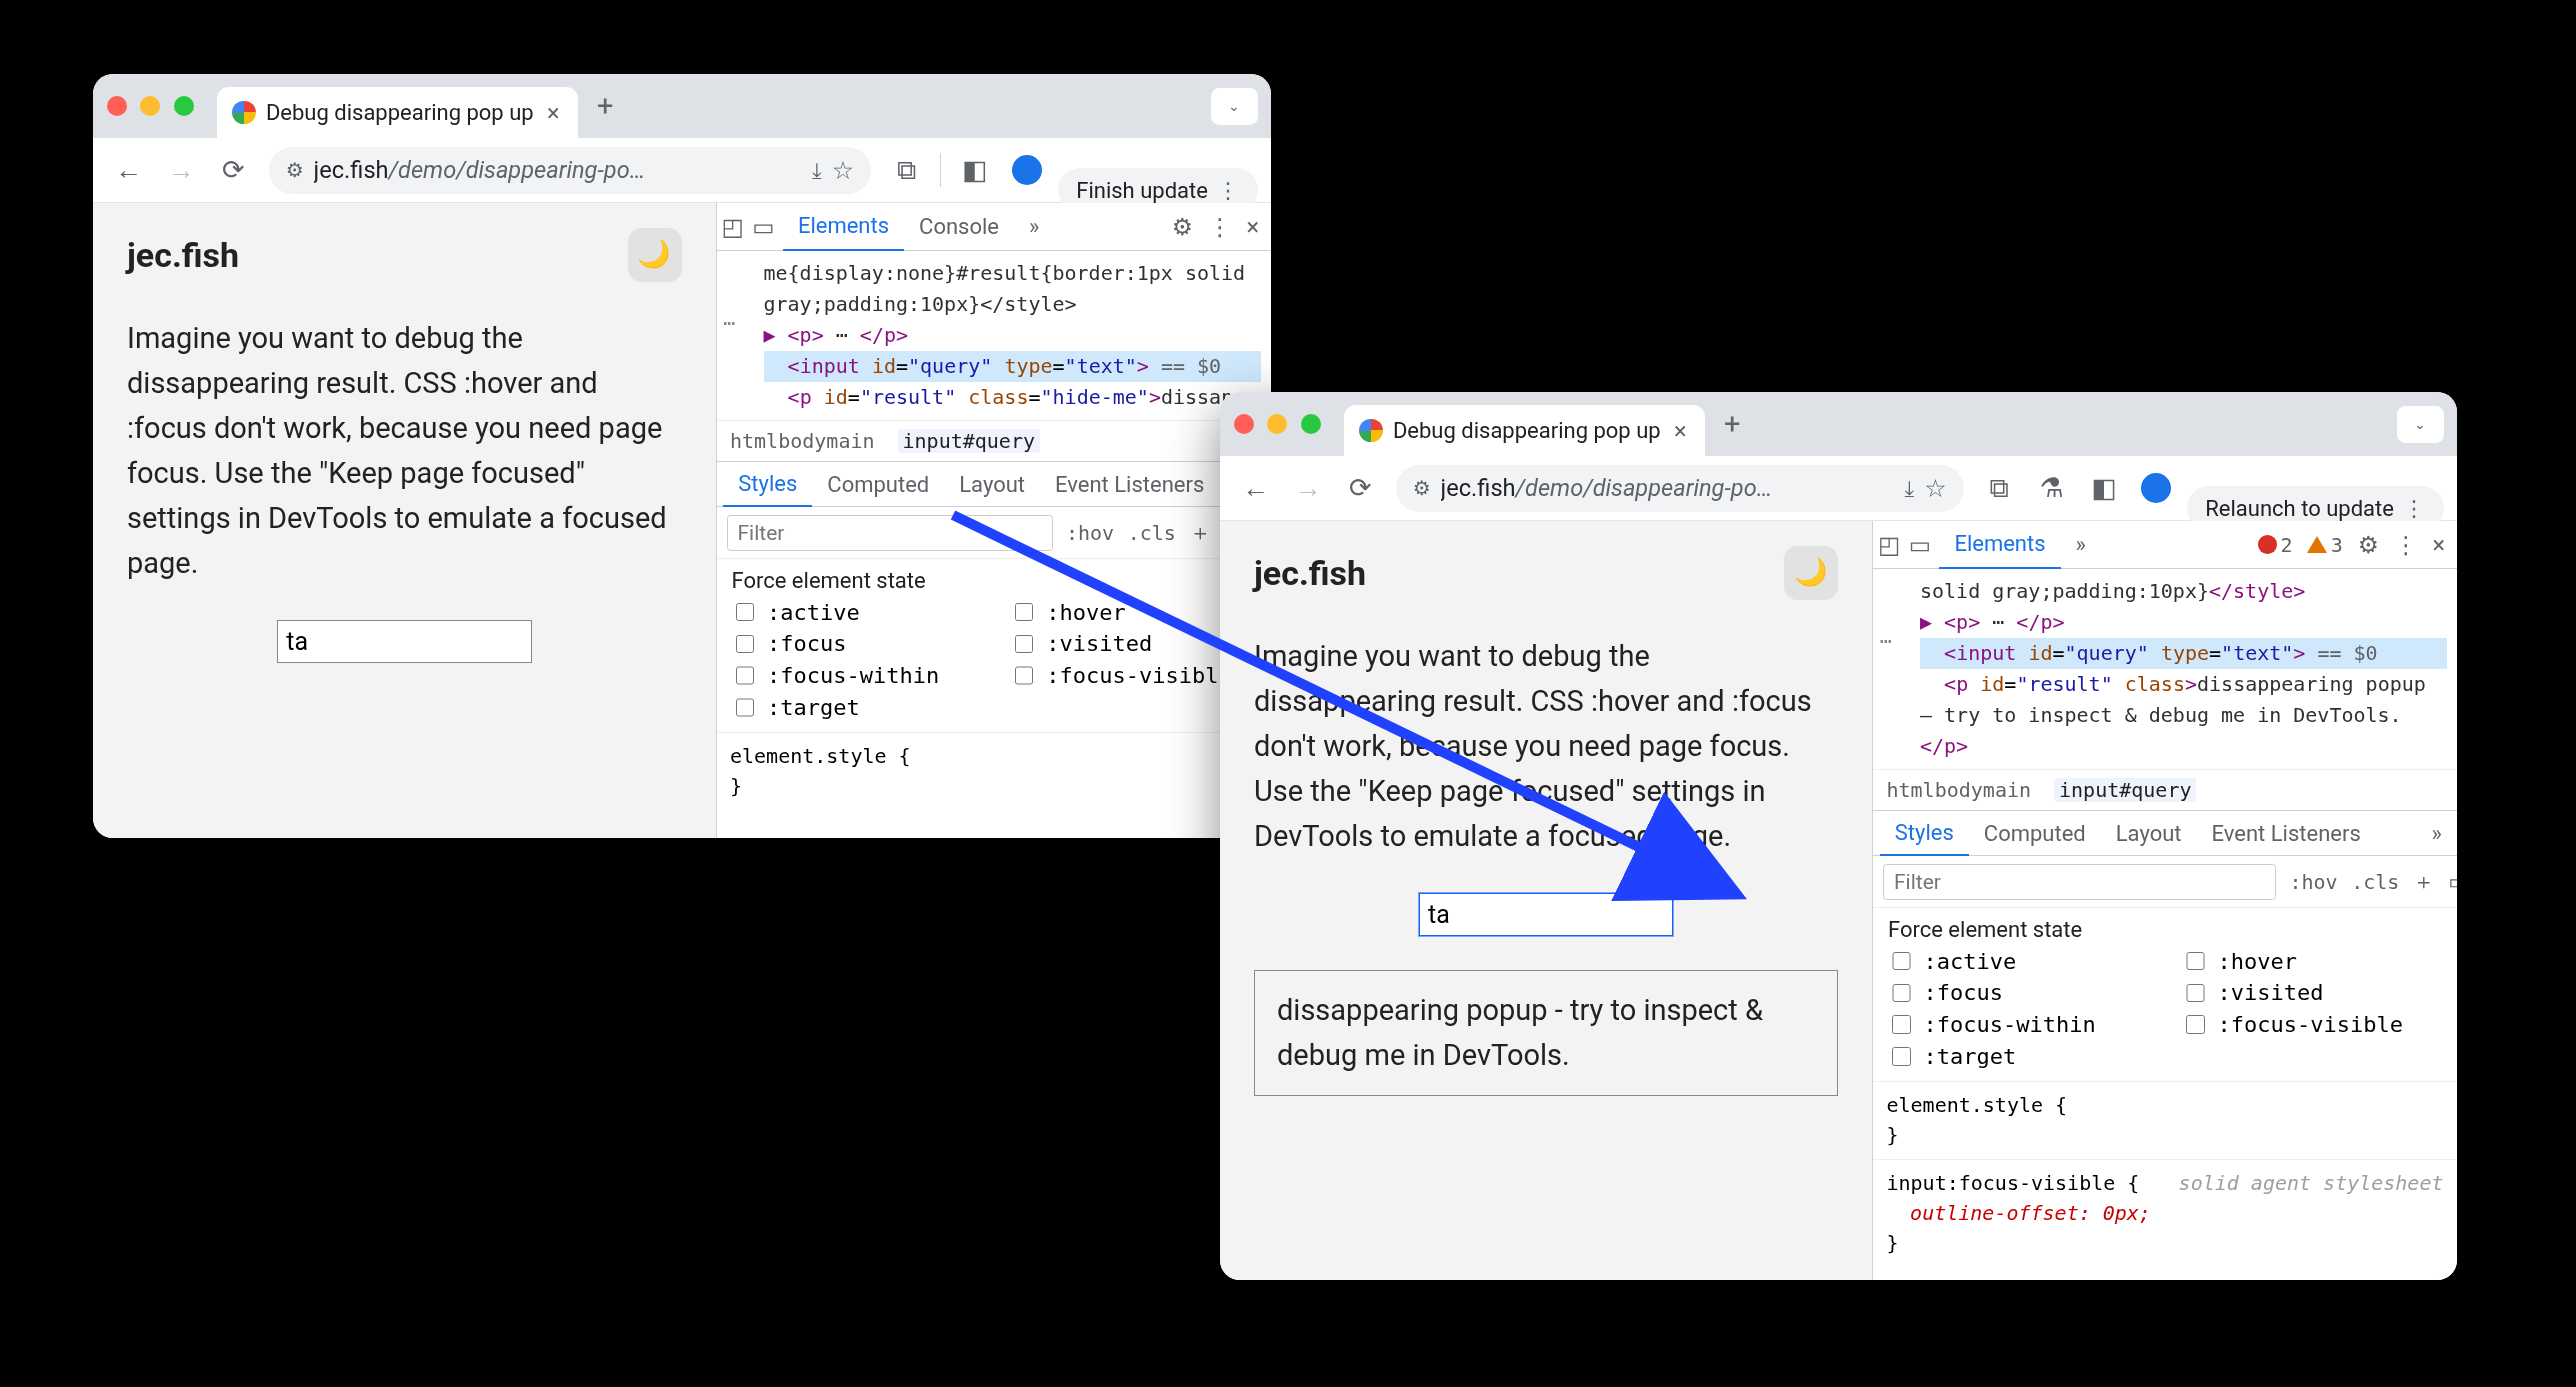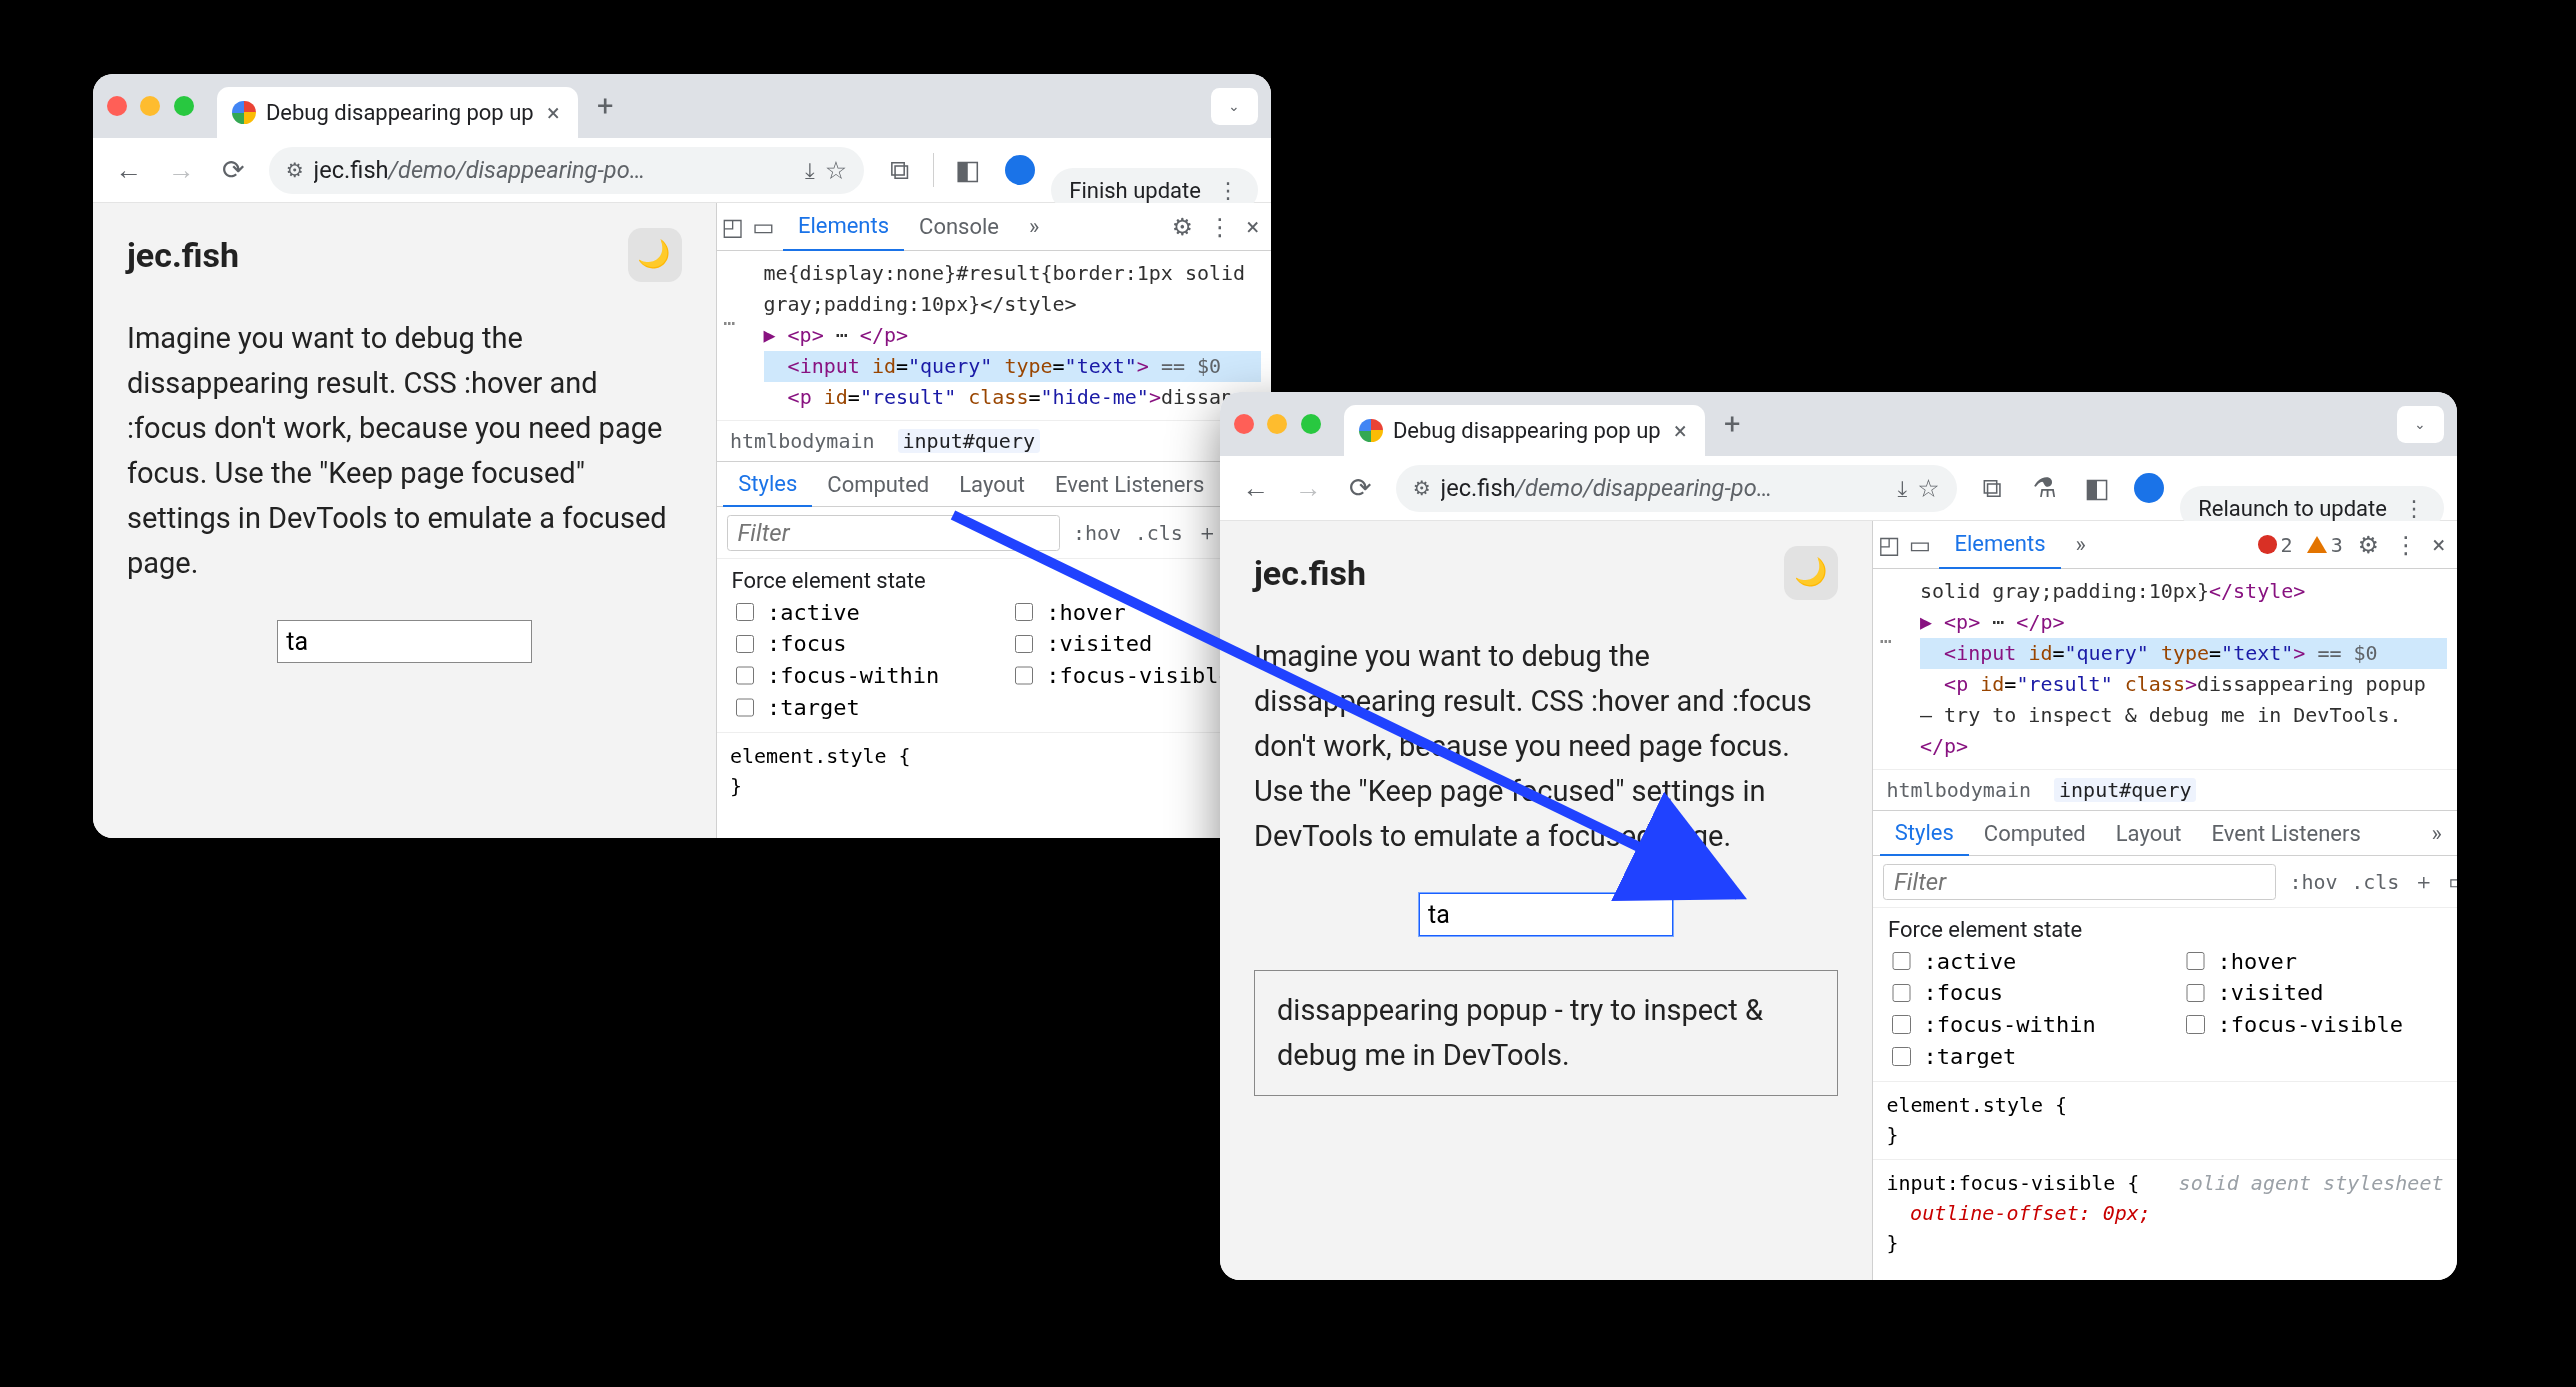--- a/index.html
+++ b/index.html
@@ -28,21 +28,21 @@
   .tab .favicon{width:23.6px;height:23.6px;border-radius:50%;background:conic-gradient(#ea4335 0 90deg,#fbbc05 90deg 180deg,#34a853 180deg 270deg,#4285f4 270deg);}
   .tab .x{color:var(--muted);font-size:23.6px;padding:0 3.4px;}
   .newtab{width:41px;height:41px;display:flex;align-items:center;justify-content:center;color:var(--muted);font-size:29px;align-self:center;}
   .chev{margin-left:auto;width:47px;height:37px;border-radius:8.4px;background:#fff;display:flex;align-items:center;justify-content:center;color:var(--muted);align-self:center;}
 
   .toolbar{height:64px;background:#fff;display:flex;align-items:center;padding:0 13.5px;gap:8.4px;border-bottom:0.8px solid #e4e4e4;}
   .tbtn{width:44px;height:44px;display:flex;align-items:center;justify-content:center;color:var(--muted);border-radius:50%;font-size:27px;}
   .urlbar{flex:0 1 auto;display:flex;align-items:center;height:47px;background:var(--chrome-bg);border-radius:23.6px;padding:0 17px;gap:10px;margin:0 5px;}
   .urlbar .site{font-size:23.6px;color:var(--text);white-space:nowrap;overflow:hidden;text-overflow:ellipsis;}
   .urlbar .site .dim{color:var(--muted);font-style:italic;}
-  .pill{height:44px;border-radius:22px;background:var(--chrome-bg);display:flex;align-items:center;padding:0 18.6px;font-size:22px;color:var(--text);gap:16px;margin-top:40px;}
+  .pill{height:44px;border-radius:22px;background:var(--chrome-bg);display:flex;align-items:center;padding:0 18.6px;font-size:22px;color:var(--text);gap:9px;margin-top:40px;}
   .divider{width:0.8px;height:34px;background:#d0d0d0;margin:0 3.4px;}
   .avatar{width:30px;height:30px;border-radius:50%;background:#1a73e8;}
 
   .content{display:flex;height:calc(100% - 128px);}
   .page{flex:1 1 50%;background:#f3f3f3;padding:25px 34px;font-size:29px;color:#222;line-height:1.55;overflow:hidden;}
   .page .brand{font-weight:700;font-size:34px;margin-bottom:34px;display:flex;justify-content:space-between;align-items:center;}
   .moon{width:54px;height:54px;border-radius:13.5px;background:#e2e2e2;display:flex;align-items:center;justify-content:center;font-size:27px;}
   .page input.q{display:block;margin:34px auto 0;width:236px;height:41px;font-size:25px;padding:0 8.4px;border:0.8px solid #888;font-family:var(--sans);}
   .popup{margin-top:34px;border:1.7px solid #888;padding:17px 22px;font-size:29px;}
 
@@ -63,21 +63,21 @@
   .dom .dots{position:absolute;left:6.8px;color:#888;}
   .crumbs{font-family:var(--mono);font-size:20px;padding:8.4px 13.5px;border-top:0.8px solid #eee;border-bottom:0.8px solid #d0d0d0;color:var(--muted);display:flex;align-items:center;}
   .crumbs .cur{color:var(--text);background:#eef3fd;padding:0 5px;border-radius:3.4px;margin-left:23px;}
 
   .subtabs{display:flex;align-items:center;height:44px;border-bottom:0.8px solid #d0d0d0;font-size:22px;color:var(--muted);padding:0 6.8px;gap:0;}
   .subtabs .stab{padding:0 15px;height:100%;display:flex;align-items:center;}
   .subtabs .stab.active{color:var(--blue);border-bottom:2.5px solid var(--blue);}
   .subtabs .ov{margin-left:auto;padding:0 8.4px;}
 
   .filterrow{display:flex;align-items:center;height:51px;border-bottom:0.8px solid #eee;padding:0 10px;gap:13.5px;}
-  .filterrow input{flex:0 0 304px;height:34px;border:0.8px solid #ccc;border-radius:3.4px;padding:0 10px;font-size:24px;font-family:var(--sans);font-style:italic;}
+  .filterrow input{flex:0 0 304px;height:34px;border:0.8px solid #ccc;border-radius:3.4px;padding:0 10px;font-size:21px;font-family:var(--sans);}
   .win2 .filterrow input{flex:0 0 371px;}
   .filterrow .mono{font-family:var(--mono);font-size:20px;color:var(--muted);}
   .filterrow .ic{font-size:22px;color:var(--muted);}
 
   .emubox{margin:11.8px 11.8px 5px;border:4.2px solid #2042ff;border-radius:18.6px;padding:8.4px 13.5px;display:flex;align-items:center;gap:11.8px;font-size:23.6px;width:max-content;}
   .emubox input[type=checkbox]{width:22px;height:22px;accent-color:#2042ff;}
   .help{width:23.6px;height:23.6px;border:1.7px solid #888;border-radius:50%;display:flex;align-items:center;justify-content:center;font-size:17px;color:#666;}
 
   .forcehdr{padding:8.4px 15px 3.4px;font-size:22px;color:var(--text);}
   .forces{display:grid;grid-template-columns:1fr 1fr;gap:6.8px 34px;padding:3.4px 15px 11.8px;font-family:var(--mono);font-size:22px;}

